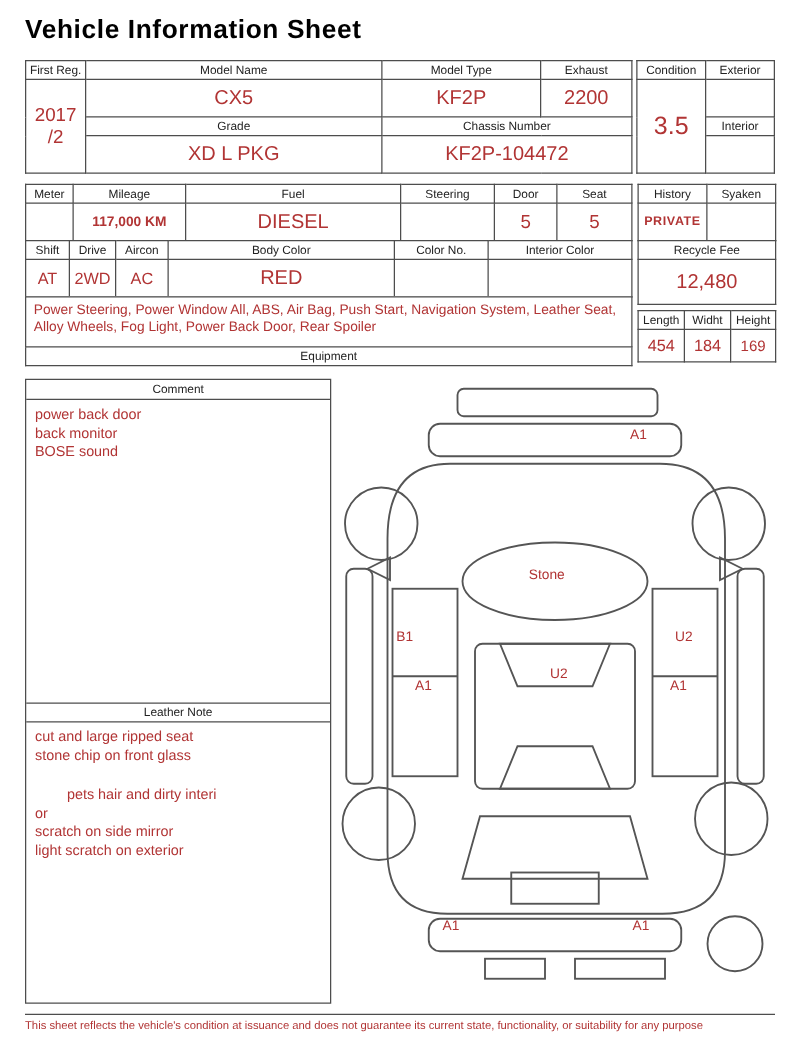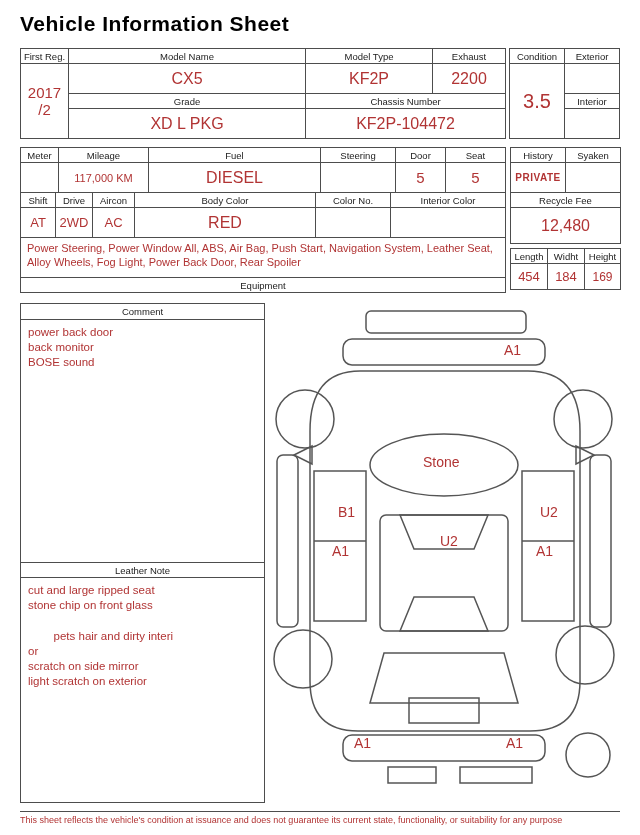--- a/index.html
+++ b/index.html
@@ -14,43 +14,43 @@
     text-align:left; font-size:21px; font-weight:bold; color:#000;
     margin:4px 0 12px; letter-spacing:0.5px;
   }
   .row { display:flex; justify-content:space-between; align-items:flex-start; }
   table.grid { border-collapse:collapse; table-layout:fixed; background:#fff; }
   table.grid td { border:1px solid var(--line); overflow:hidden; padding:0; }
   td.hdr { font-size:9.5px; text-align:center; color:#222; height:15px; padding:0 2px; }
   td.val { text-align:center; color:var(--red); font-size:15px; vertical-align:middle; }
   tr.h30 td.val { height:30px; }
   td.big { font-size:16px; }
-  td.small { font-size:11px; }
+  td.small { font-size:11px;font-weight:bold; }
   td.tiny { font-size:10px; letter-spacing:0.5px;font-weight:bold; }
   td.huge { font-size:20px; }
   td.prewrap { white-space:pre-line; line-height:1.15; font-size:15px; }
   .stack table + table { margin-top:-1px; }
   .rightcol { width:110px; display:flex; flex-direction:column; }
   .gap4 { height:4px; }
   .gap8 { height:8px; }
   .equip-cell { color:var(--red); font-size:11px; line-height:1.3; padding:3px 6px !important; height:40px; vertical-align:top; text-align:left; }
   .bottom-row { margin-top:10px; }
   .comment-box { width:245px; height:500px; border:1px solid var(--line); display:flex; flex-direction:column; }
   .box-hdr { font-size:9.5px; text-align:center; height:16px; line-height:15px; border-bottom:1px solid var(--line); flex:0 0 auto; }
   .box-hdr.mid { border-top:1px solid var(--line); }
   .box-body { padding:5px 7px; color:var(--red); font-size:11.5px; line-height:1.32; }
   .box-body.first { height:242px; flex:0 0 auto; }
   .box-body.second { flex:1 1 auto; }
   .note-line, .comment-line { white-space:pre; min-height:1.32em; }
   .diagram { position:relative; width:352px; height:500px; }
   .diagram svg { position:absolute; left:0; top:0; }
-  .dlabel { position:absolute; color:var(--red); font-size:14px; line-height:1; }
+  .dlabel { position:absolute; color:var(--red); font-size:11px; line-height:1; }
   .dl-top-a1 { left:236px; top:40px; }
   .dl-stone { left:155px; top:152px; }
-  .dl-b1 { left:70px; top:202px; }
+  .dl-b1 { left:49px; top:202px; }
   .dl-left-a1 { left:64px; top:241px; }
   .dl-center-u2 { left:172px; top:231px; }
   .dl-right-u2 { left:272px; top:202px; }
   .dl-right-a1 { left:268px; top:241px; }
   .dl-bottom-left-a1 { left:86px; top:433px; }
   .dl-bottom-right-a1 { left:238px; top:433px; }
   .footer {
     margin-top:8px; border-top:1px solid var(--line); padding-top:3px;
     color:var(--red); font-size:9px;
   }

